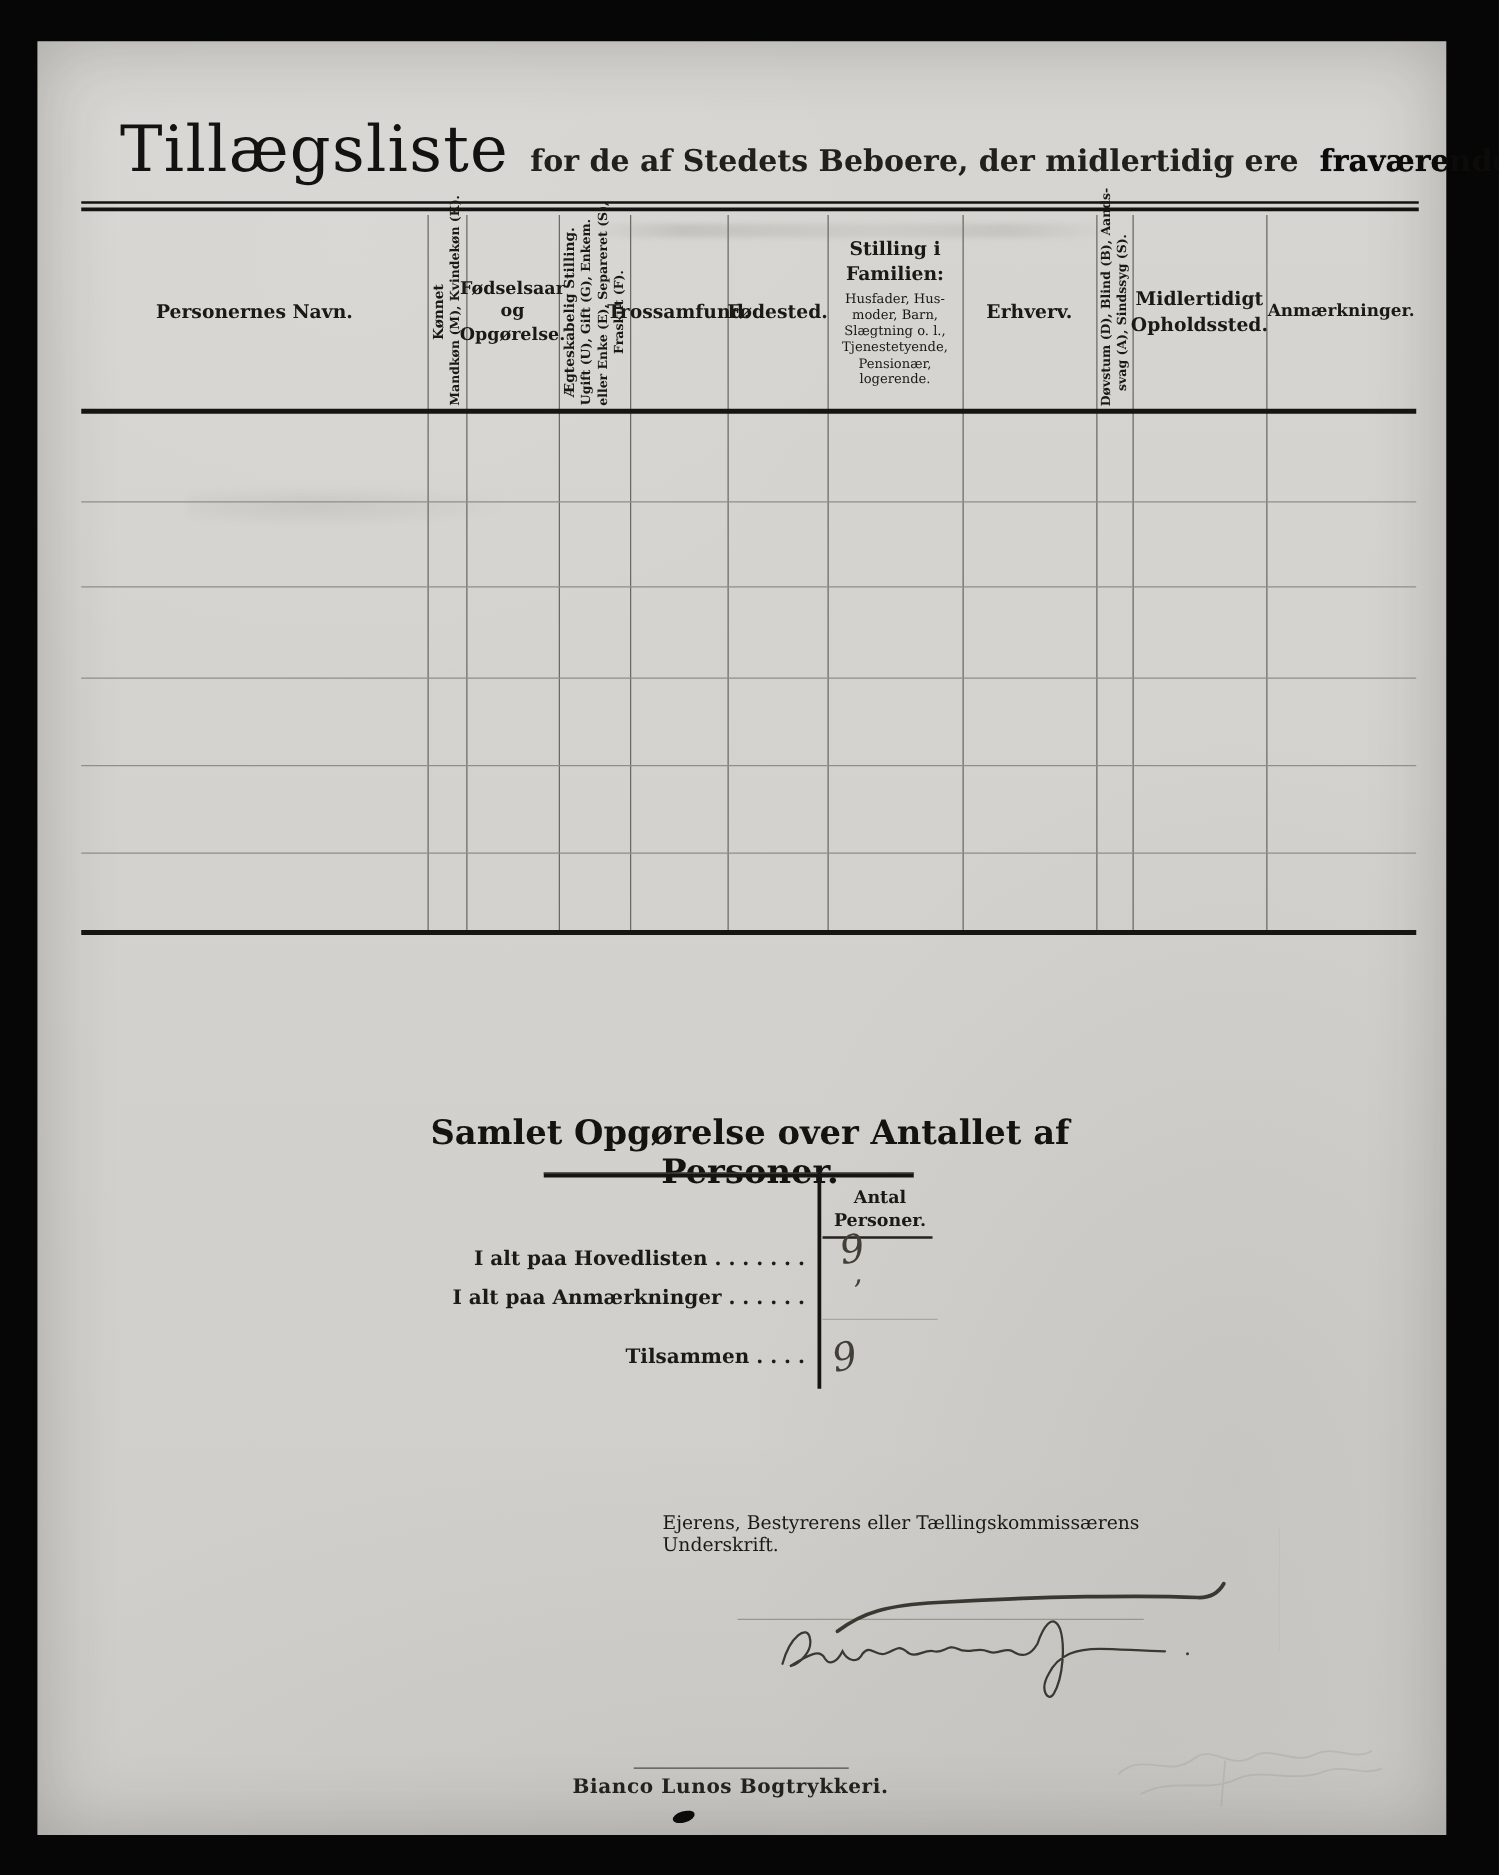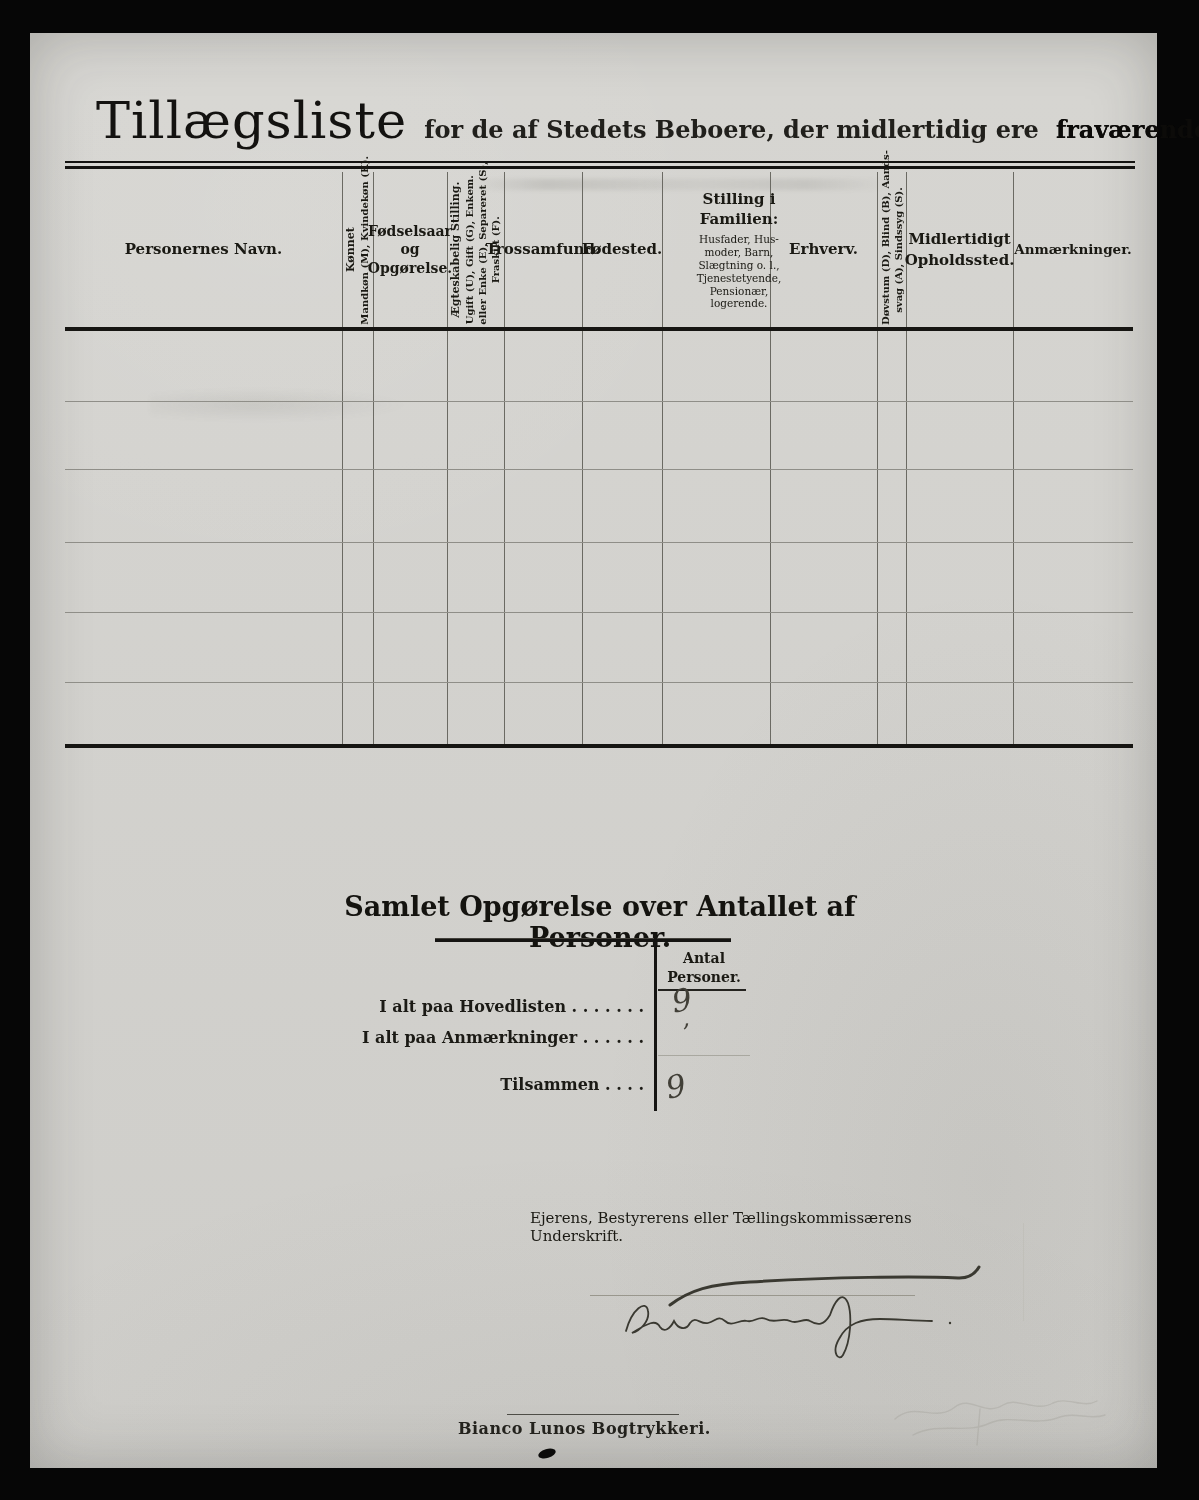--- a/index.html
+++ b/index.html
@@ -119,21 +119,21 @@
     </div>
 
     <div class="hcell" style="left:474px;width:78px;">
       <div class="big">Trossamfund.</div>
     </div>
 
     <div class="hcell" style="left:552px;width:80px;">
       <div class="big">Fødested.</div>
     </div>
 
-    <div class="hcell" style="left:632px;width:108px;padding-left:23px;">
+    <div class="hcell" style="left:632px;width:108px;">
       <div class="big">Stilling i</div>
       <div class="big" style="margin-bottom:4px;">Familien:</div>
       <div class="small">Husfader, Hus-</div>
       <div class="small">moder, Barn,</div>
       <div class="small">Slægtning o. l.,</div>
       <div class="small">Tjenestetyende,</div>
       <div class="small">Pensionær,</div>
       <div class="small">logerende.</div>
     </div>
 

